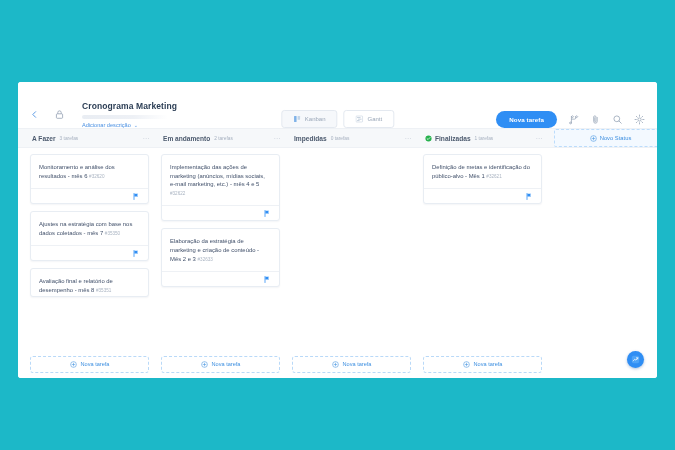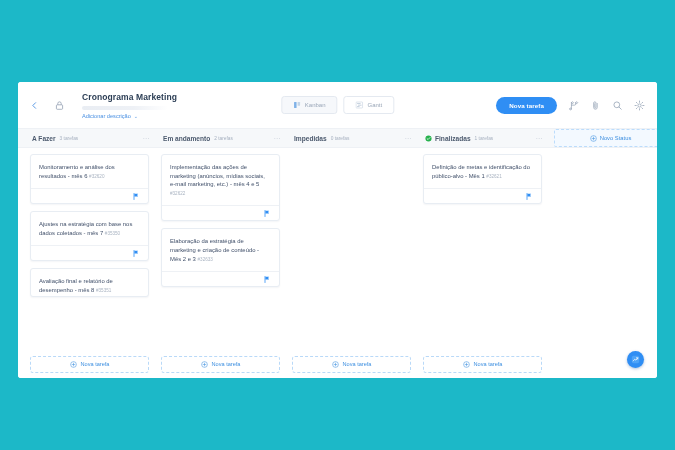--- a/index.html
+++ b/index.html
@@ -17,21 +17,21 @@
     background: #ffffff;
     border-radius: 3px;
     overflow: hidden;
     display: flex; flex-direction: column;
   }
 
   
   .header {
     height: 46px; flex: 0 0 46px;
     background: #ffffff;
-    display: flex; align-items: center;
+    display: flex; align-items: flex-end;
     padding: 0 12px 0 8px;
     position: relative;
   }
   .hdr-left { display: flex; align-items: center; gap: 9px; flex: 0 0 auto; }
   .icon-btn {
     width: 16px; height: 16px;
     display: flex; align-items: center; justify-content: center;
     color: #6b8cc7;
   }
   .icon-btn svg { display: block; }

